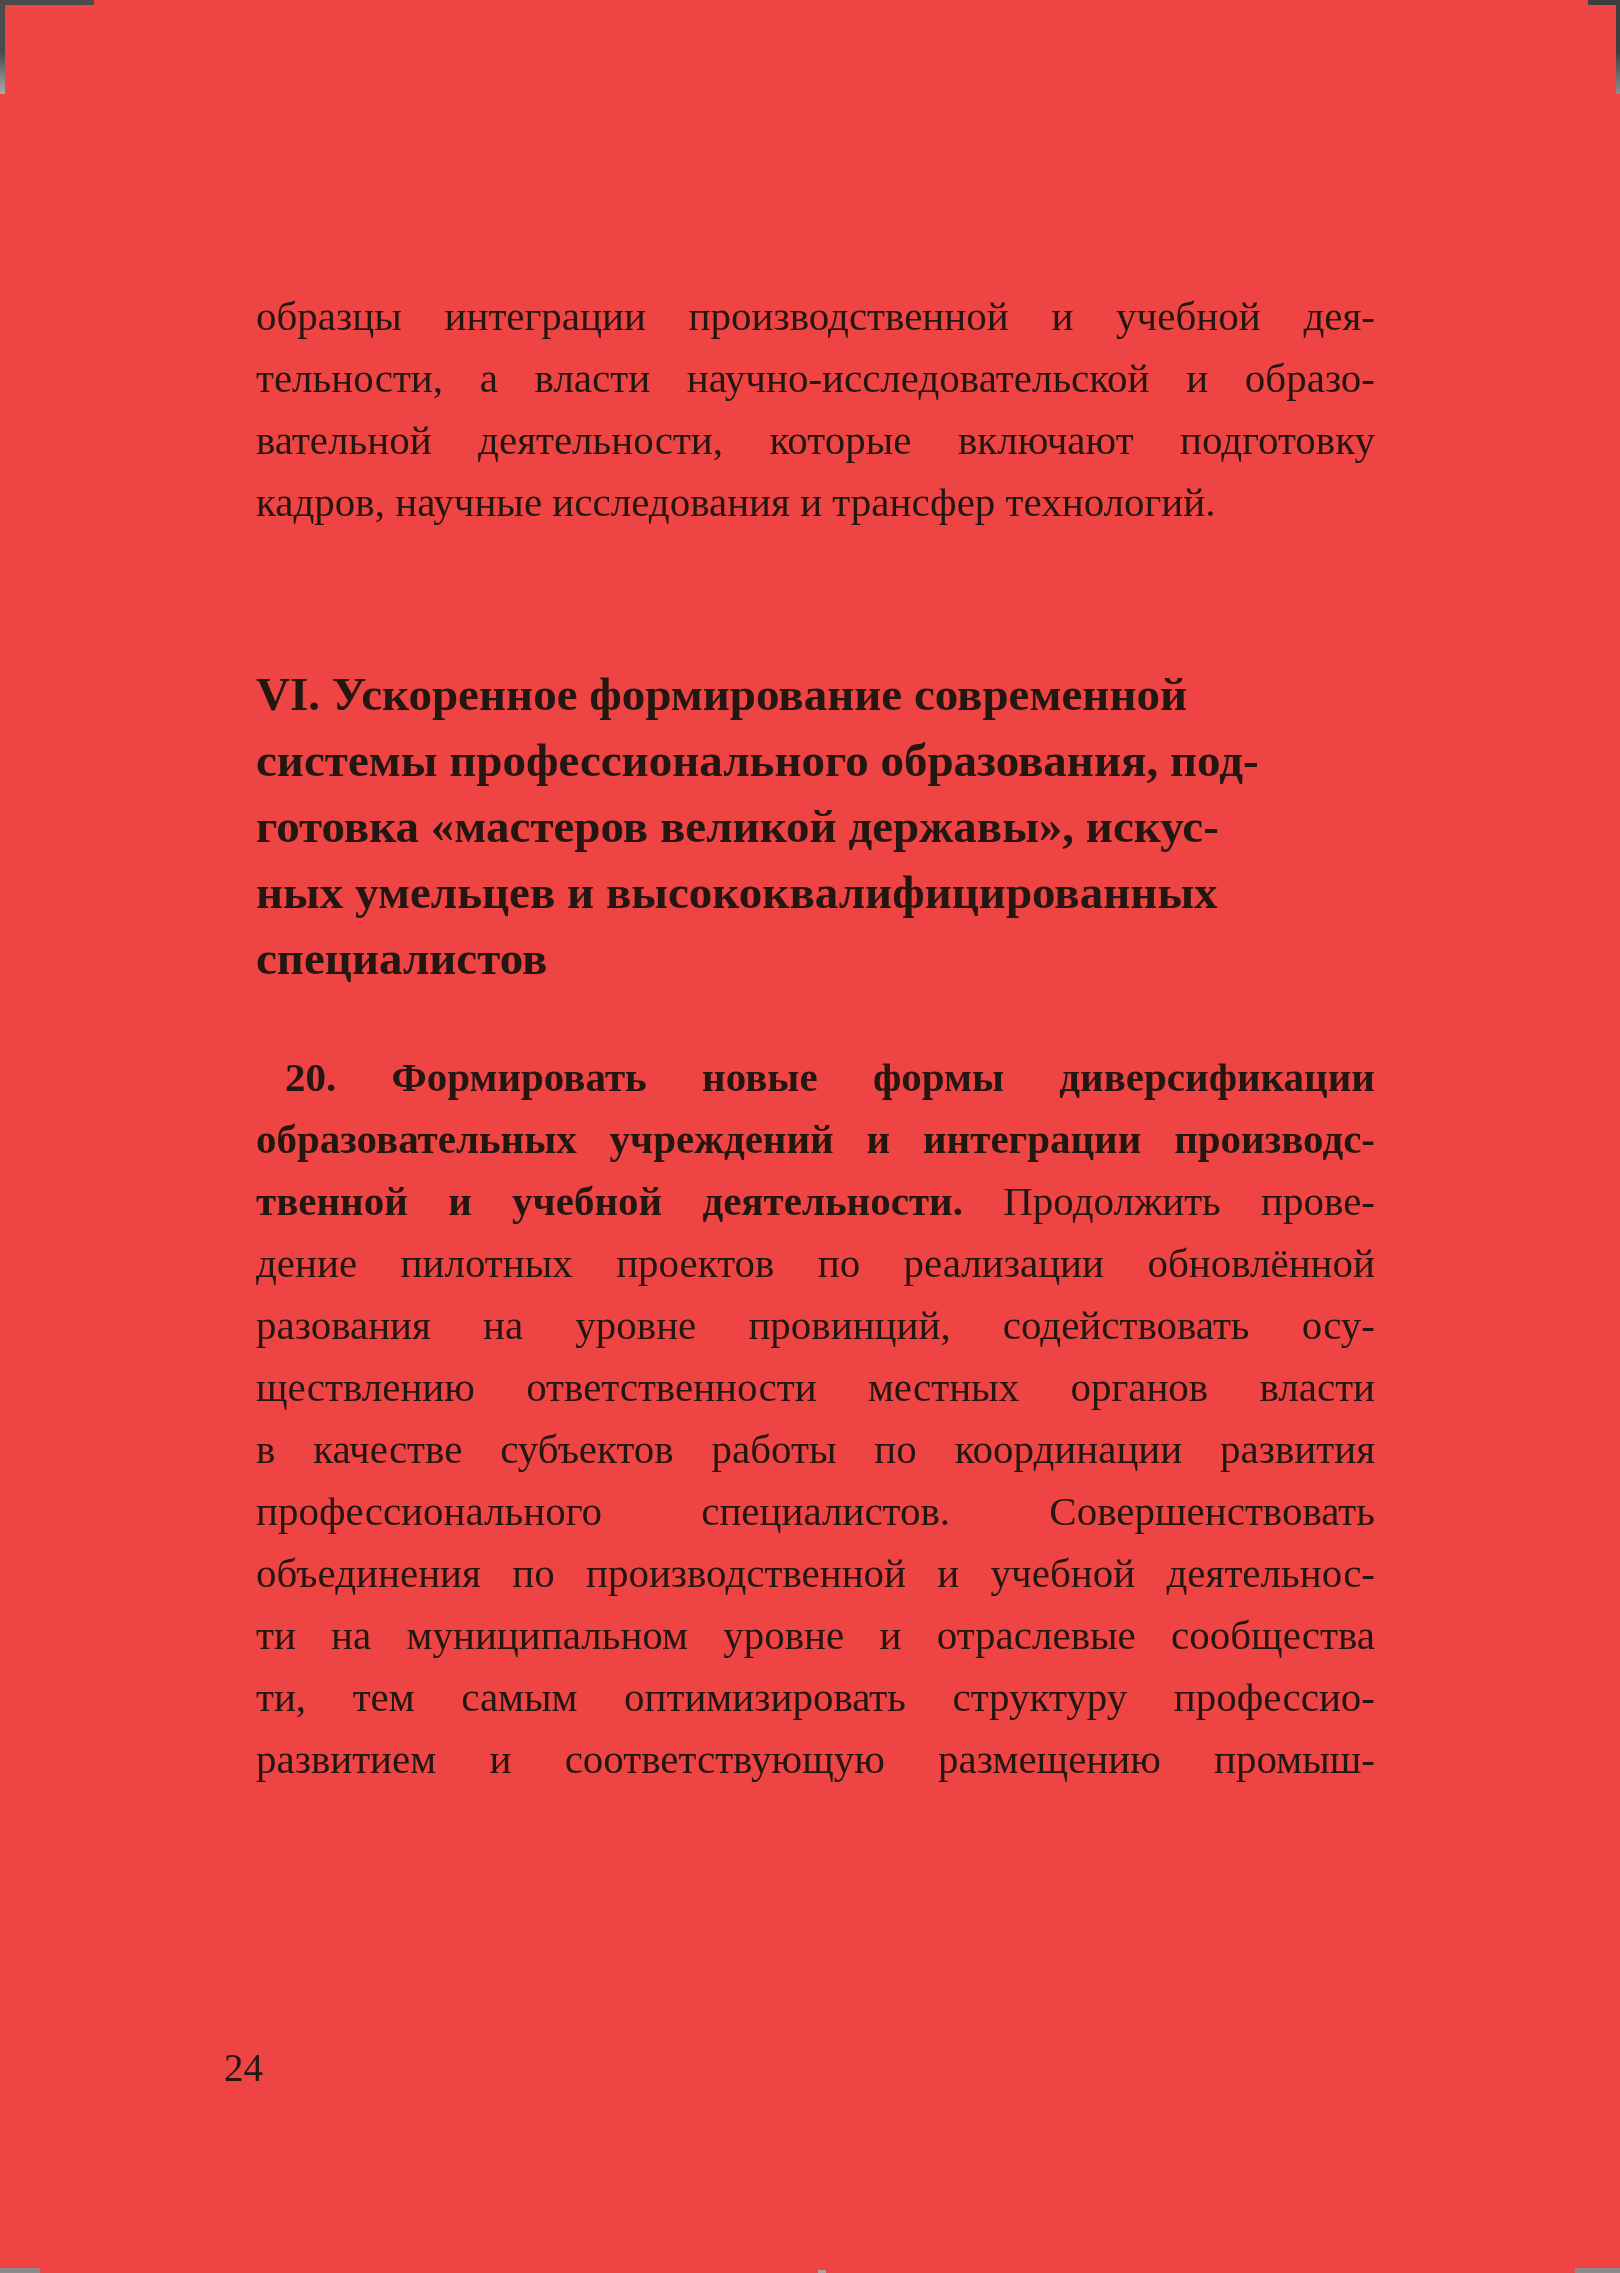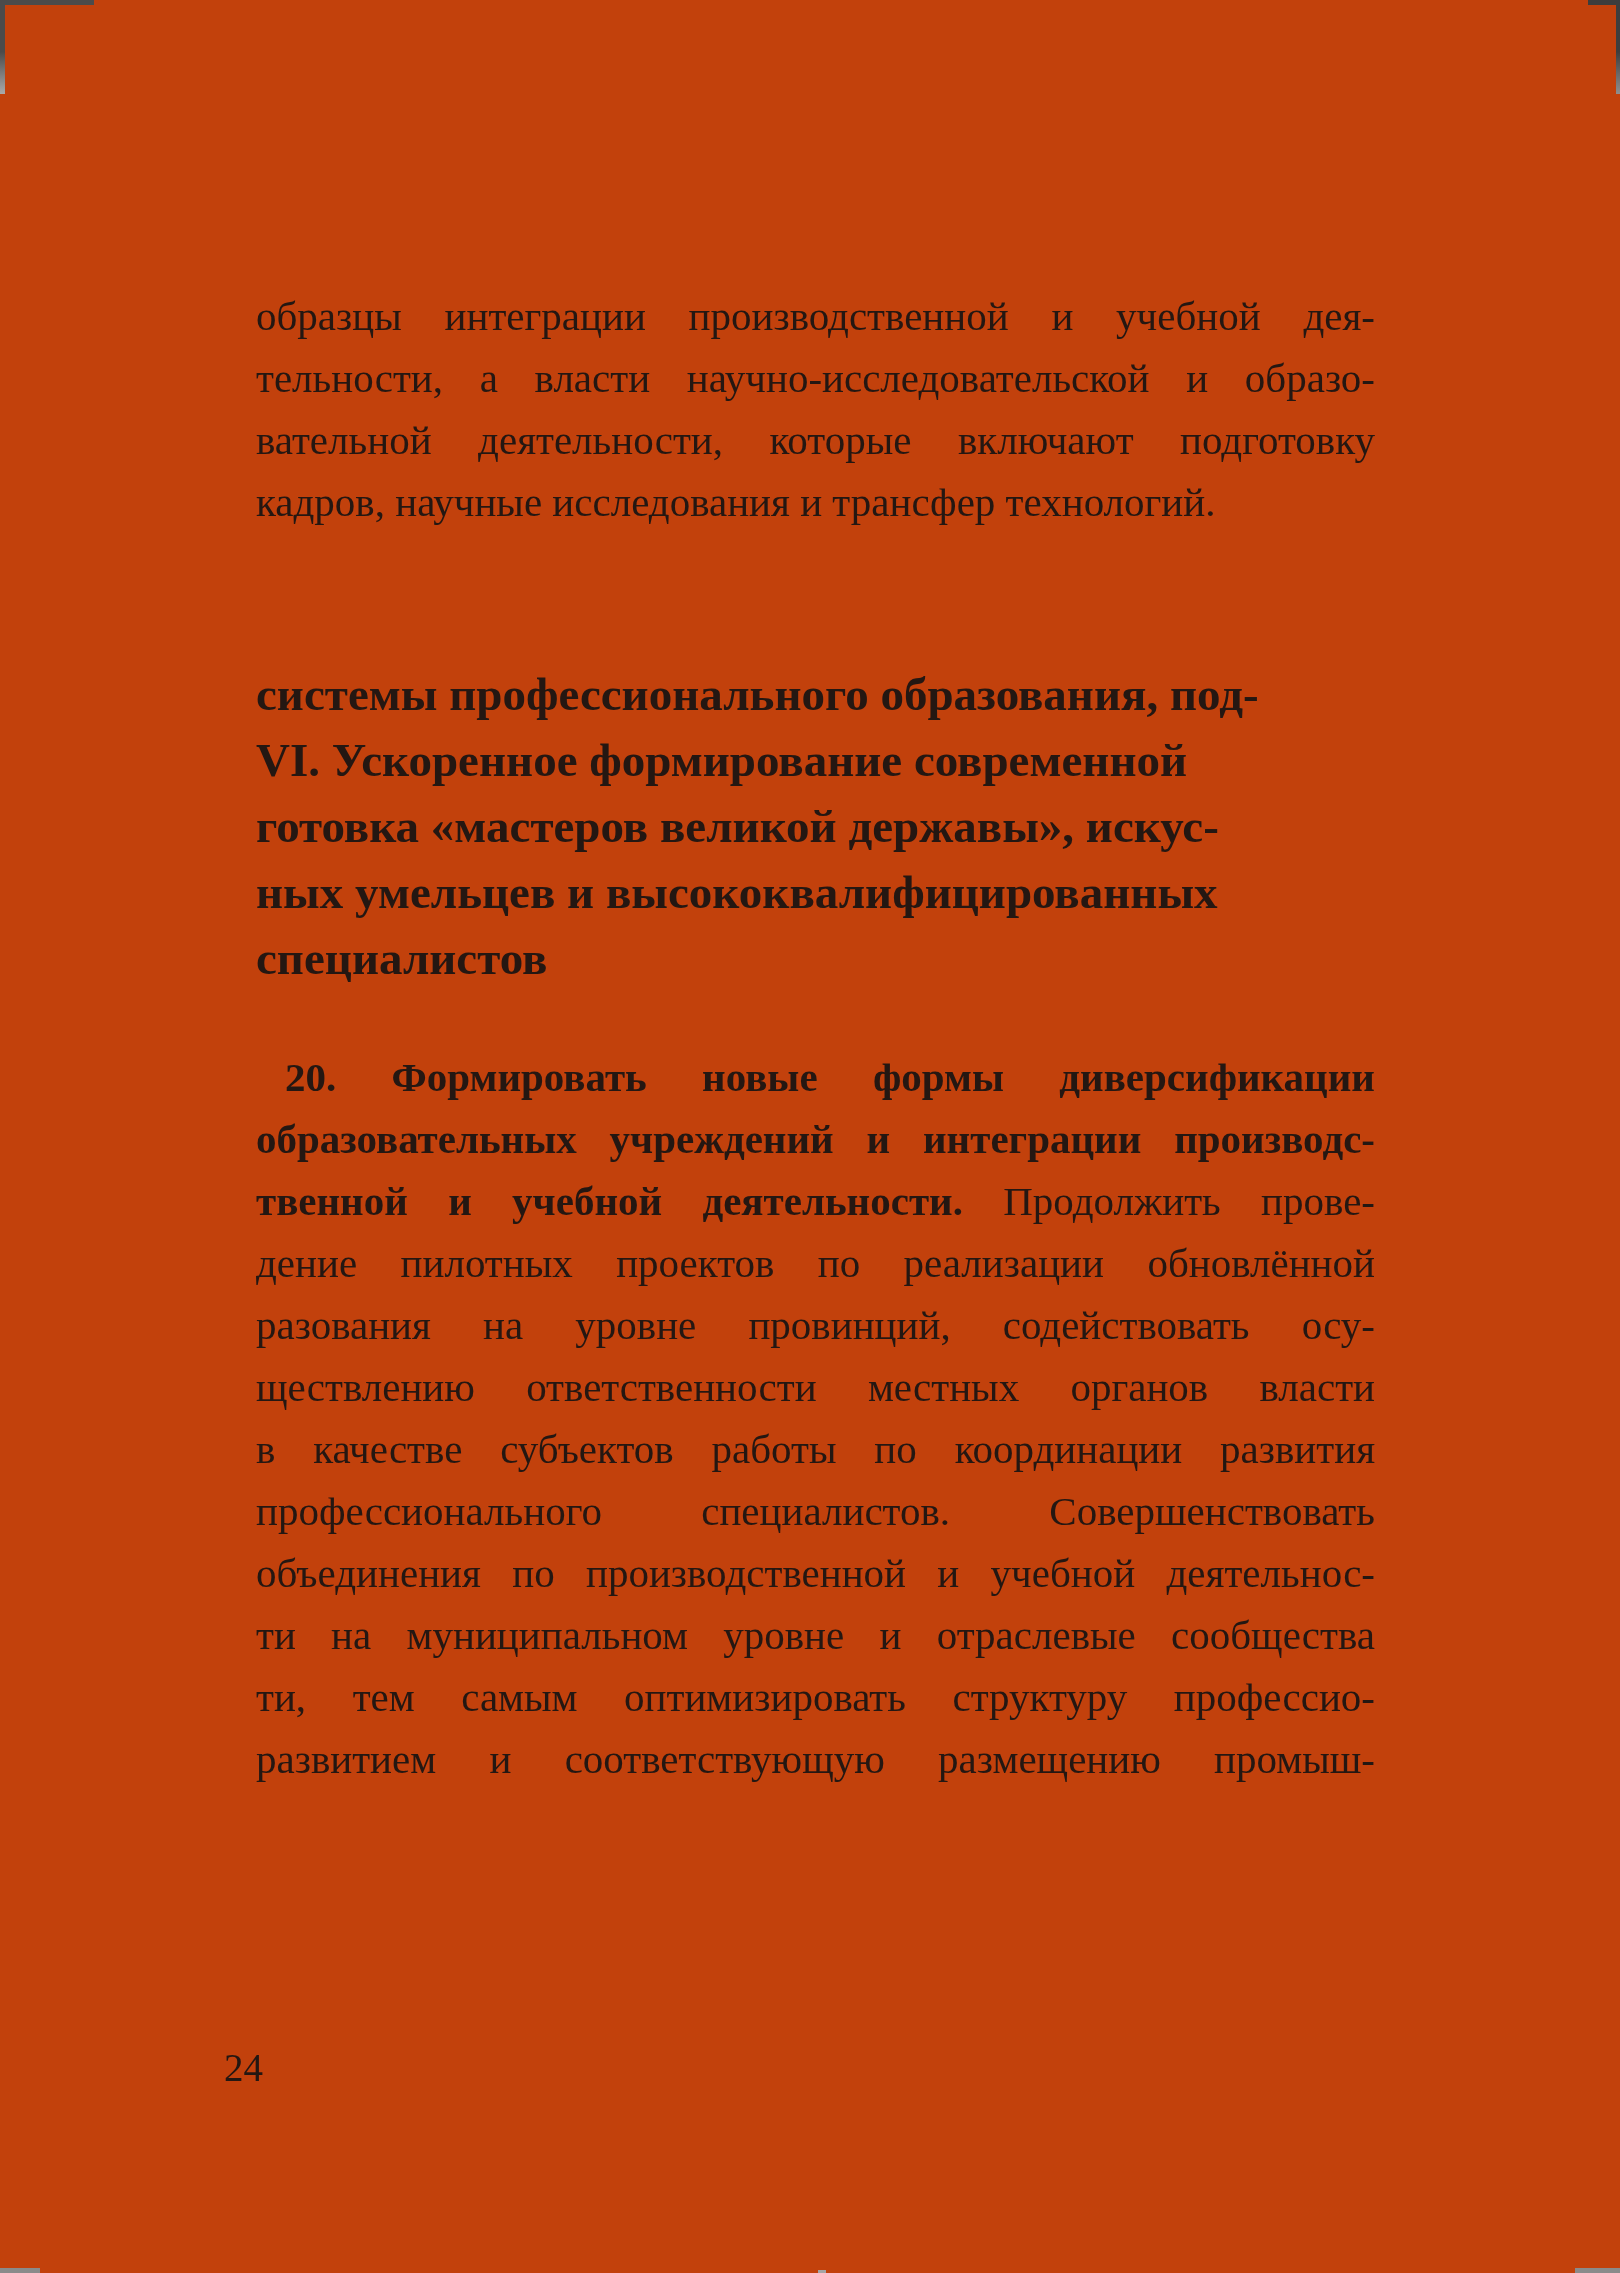--- a/index.html
+++ b/index.html
@@ -4,21 +4,21 @@
 <style>
   html, body {
     margin: 0;
     padding: 0;
     background: #e8e8e8;
   }
   .page {
     position: relative;
     width: 1621px;
     height: 2273px;
-    background: #c2410c;
+    background: #ef4444;
     overflow: hidden;
     font-family: "Liberation Serif", "DejaVu Serif", serif;
     color: #241712;
   }
   .text-block {
     position: absolute;
     left: 256px;
     width: 1119px;
   }
   .body-text {
@@ -94,22 +94,22 @@
   <div class="mark mark-br"></div>
 
   <section class="text-block body-text para-intro">
     <div class="line">образцы интеграции производственной и учебной дея-</div>
     <div class="line">тельности, а власти научно-исследовательской и образо-</div>
     <div class="line">вательной деятельности, которые включают подготовку</div>
     <div class="line flush-left">кадров, научные исследования и трансфер технологий.</div>
   </section>
 
   <h2 class="text-block heading">
+    <div class="line">VI. Ускоренное формирование современной</div>
     <div class="line">системы профессионального образования, под-</div>
-    <div class="line">VI. Ускоренное формирование современной</div>
     <div class="line">готовка «мастеров великой державы», искус-</div>
     <div class="line">ных умельцев и высококвалифицированных</div>
     <div class="line">специалистов</div>
   </h2>
 
   <section class="text-block body-text para-20">
     <div class="line bold indent">20. Формировать новые формы диверсификации</div>
     <div class="line bold">образовательных учреждений и интеграции производс-</div>
     <div class="line"><span class="bold">твенной и учебной деятельности.</span><span> Продолжить прове-</span></div>
     <div class="line">дение пилотных проектов по реализации обновлённой</div>

